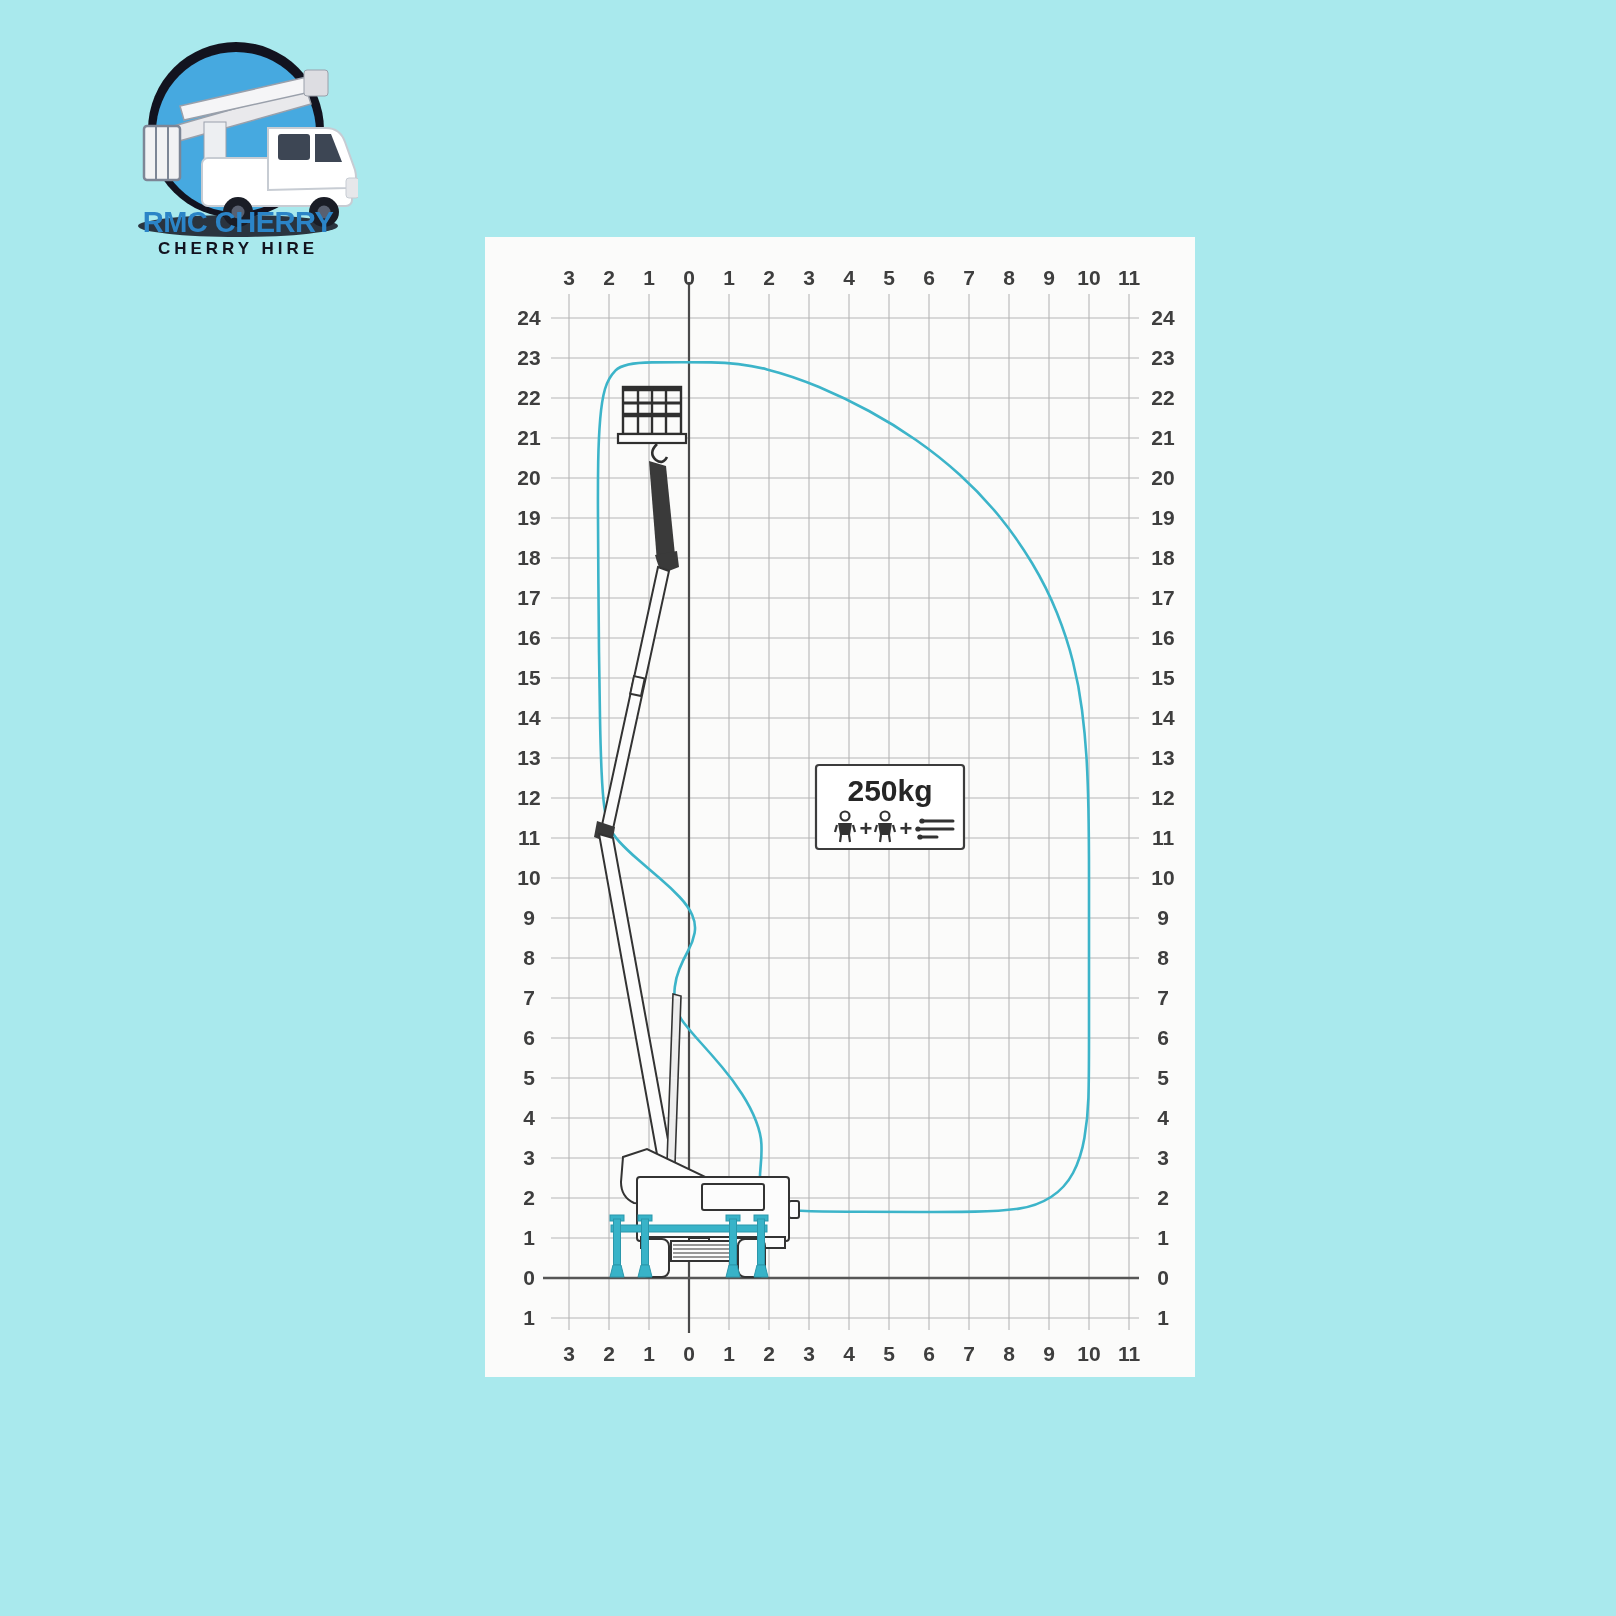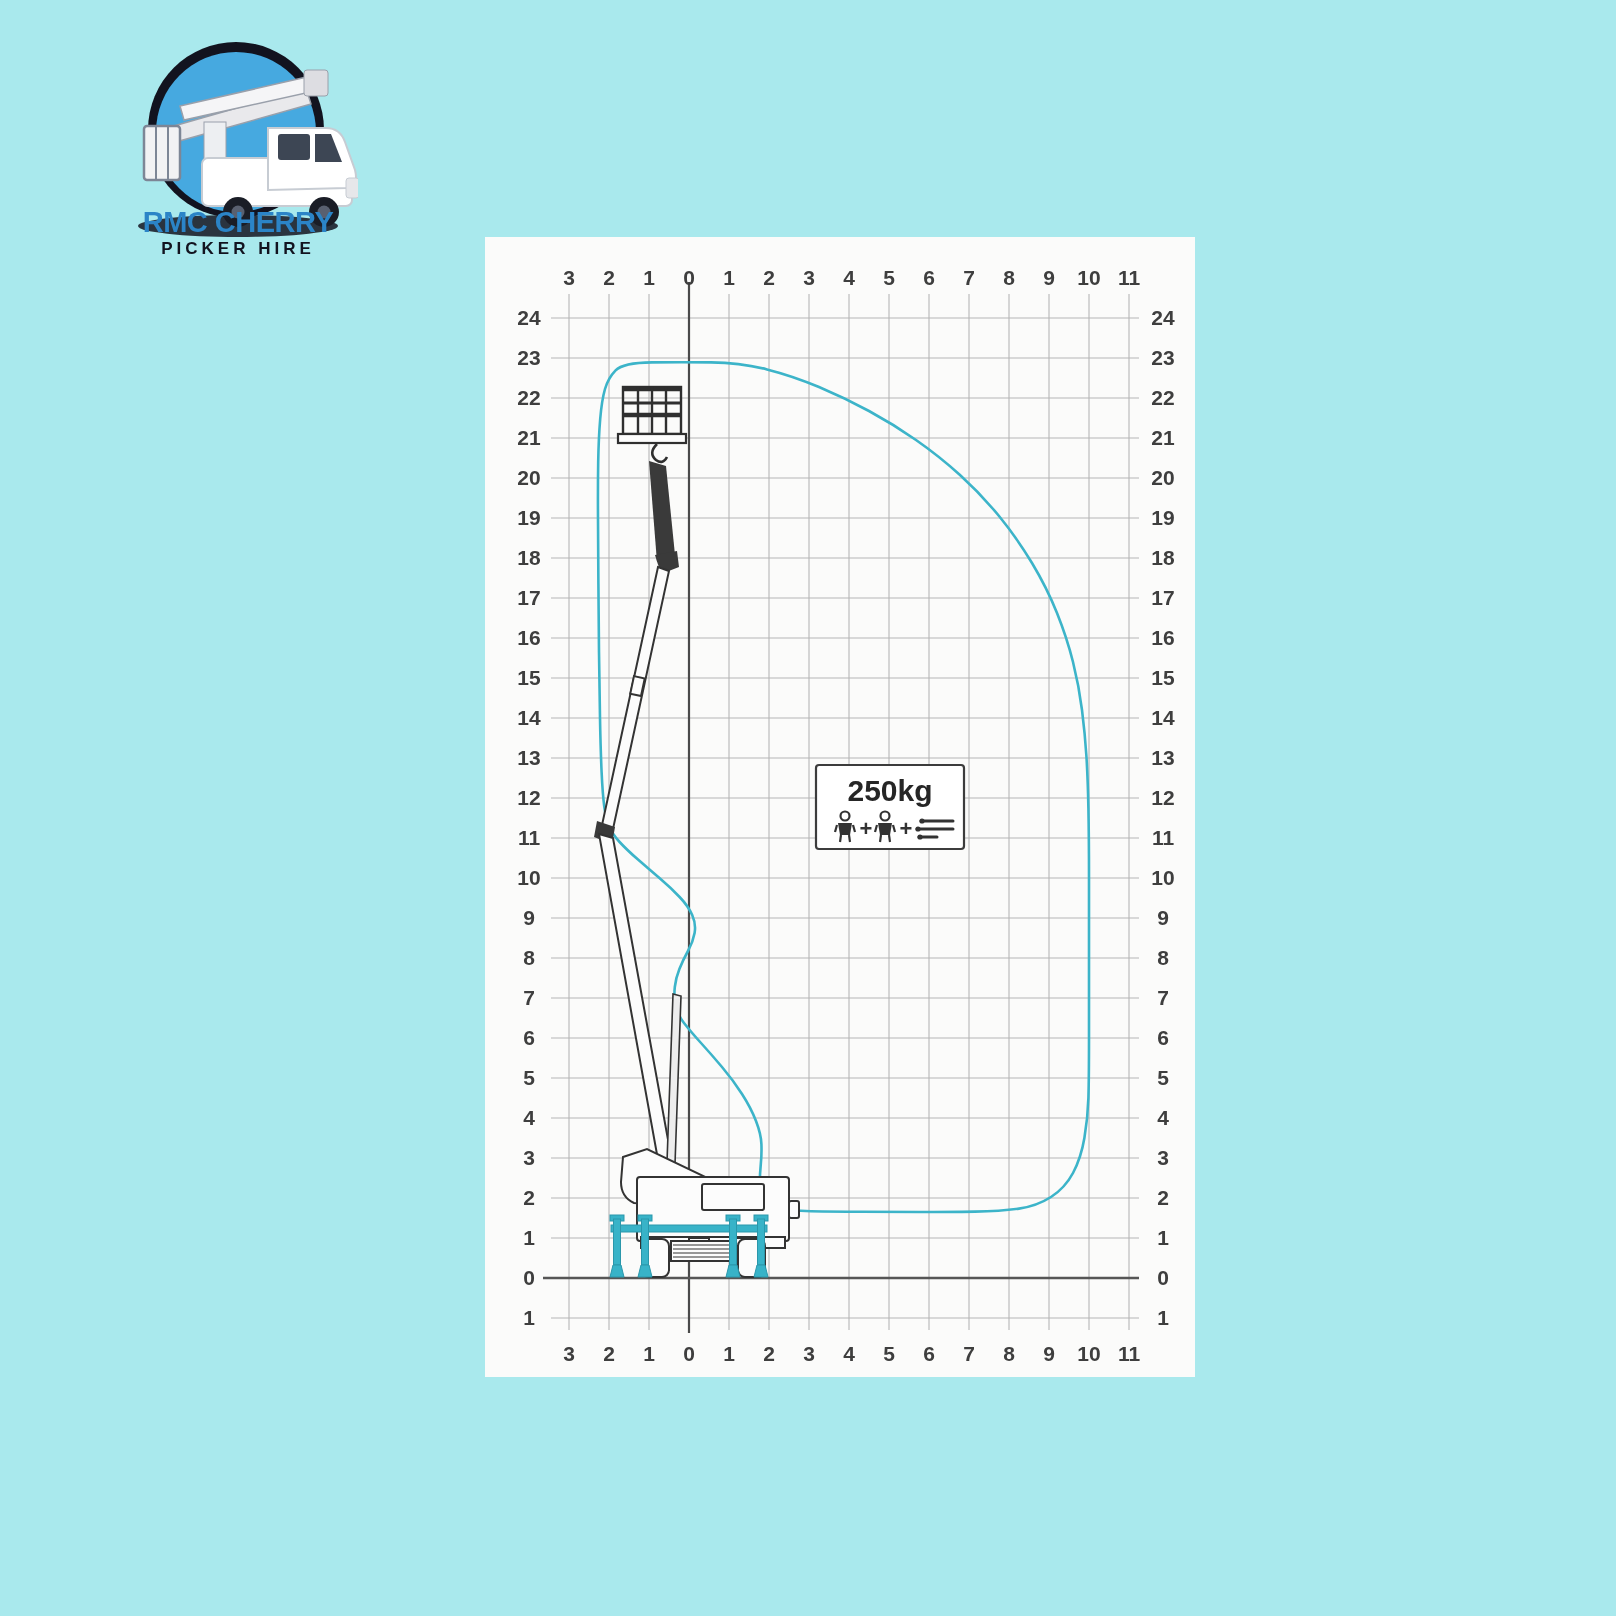--- a/index.html
+++ b/index.html
@@ -53,21 +53,21 @@
       <rect x="160" y="104" width="32" height="26" rx="3" fill="#3d4654"></rect>
       <rect x="228" y="148" width="13" height="20" rx="3" fill="#e6e7ea" stroke="#c7ccd3"></rect>
 
       <circle cx="120" cy="182" r="15" fill="#1a1d26"></circle>
       <circle cx="120" cy="182" r="6.5" fill="#596070"></circle>
       <circle cx="206" cy="182" r="15" fill="#1a1d26"></circle>
       <circle cx="206" cy="182" r="6.5" fill="#596070"></circle>
     </g>
   </svg>
   <div class="logo-title">RMC CHERRY</div>
-  <div class="logo-sub">PICKER HIRE</div>
+  <div class="logo-sub">CHERRY HIRE</div>
 
   <div class="panel">
     <svg width="710" height="1140" viewBox="0 0 710 1140">
 
       <g id="grid-g">
           <line x1="84" y1="57" x2="84" y2="1093" stroke="var(--grid)" stroke-width="1.1"></line>
           <line x1="124" y1="57" x2="124" y2="1093" stroke="var(--grid)" stroke-width="1.1"></line>
           <line x1="164" y1="57" x2="164" y2="1093" stroke="var(--grid)" stroke-width="1.1"></line>
           <line x1="244" y1="57" x2="244" y2="1093" stroke="var(--grid)" stroke-width="1.1"></line>
           <line x1="284" y1="57" x2="284" y2="1093" stroke="var(--grid)" stroke-width="1.1"></line>

